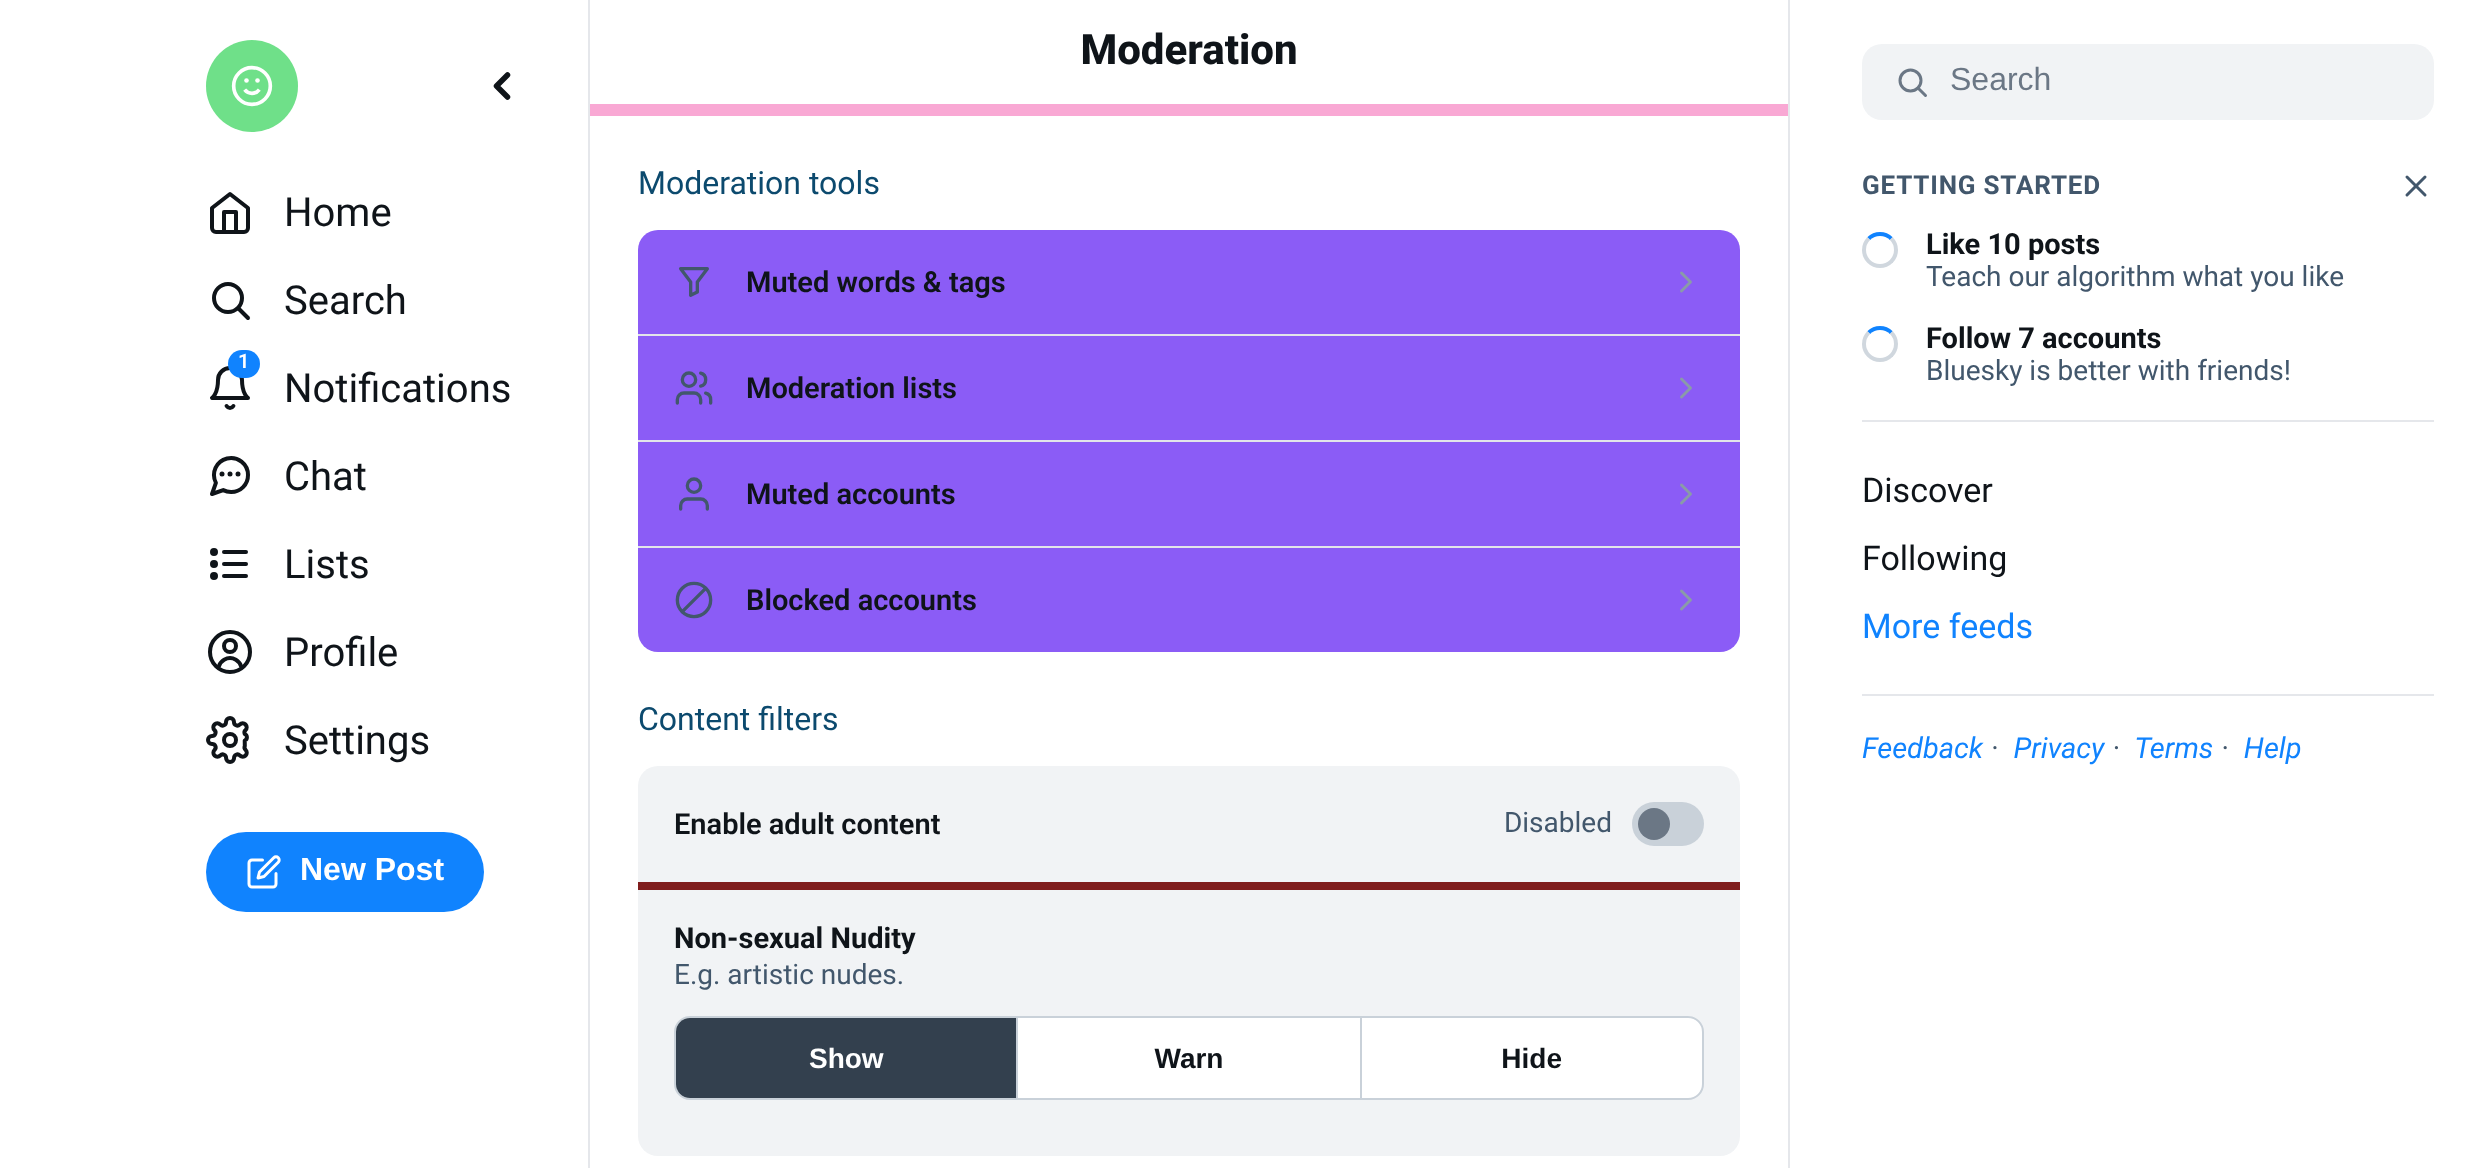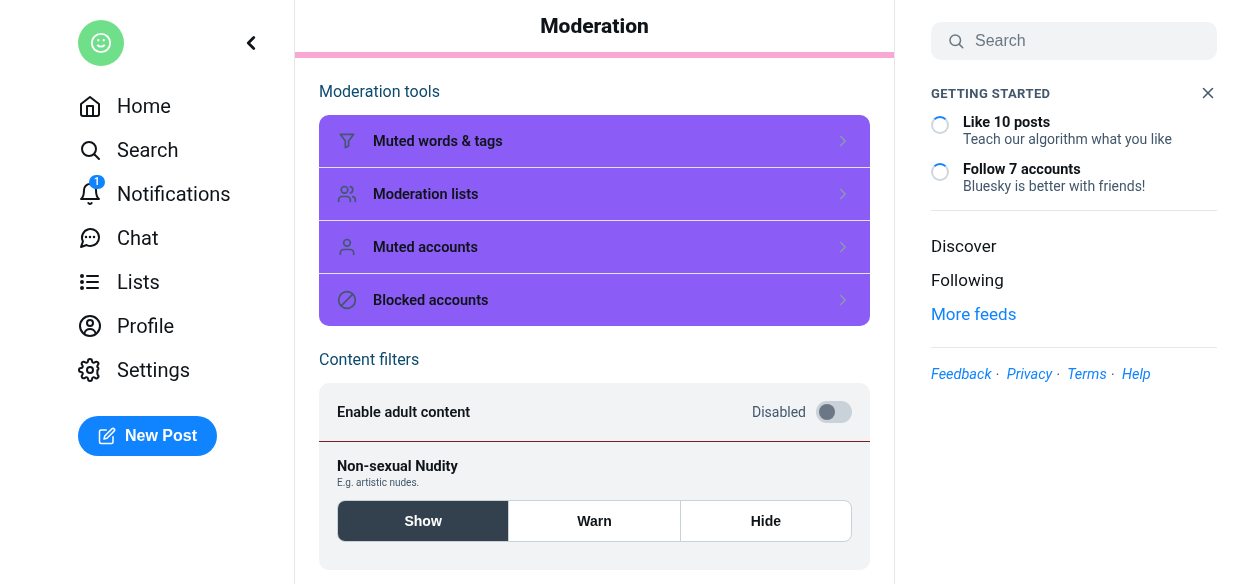--- a/index.html
+++ b/index.html
@@ -8,21 +8,21 @@
     background: #fff;
     color: #0f1419;
     width: 1245px;
     height: 584px;
     overflow: hidden;
   }
   .layout { display: flex; width: 100%; height: 100%; }
   
   .sidebar {
     width: 295px;
-    padding: 20px 20px 20px 78px;
+    padding: 20px 20px 20px 103px;
     border-right: 1px solid #e5e7eb;
     display: flex;
     flex-direction: column;
   }
   .avatar-row { display:flex; align-items:center; justify-content:space-between; margin-bottom:18px; padding-right:8px;}
   .avatar {
     width: 46px; height:46px; border-radius:50%;
     background:#6fe089;
     display:flex; align-items:center; justify-content:center;
     color:#fff;
@@ -90,25 +90,25 @@
   .toggle {
     width:36px; height:22px; background:#c9d1d9; border-radius:12px;
     position:relative; cursor:pointer;
   }
   .toggle::after {
     content:""; position:absolute; left:3px; top:3px;
     width:16px; height:16px; background:#6b7785; border-radius:50%;
   }
   .filter-sub {
     padding:0 18px 28px;
-    border-top:1px solid #7f1d1d;
+    border-top:4px solid #7f1d1d;
     padding-top:16px;
   }
   .filter-sub .t1 { font-size:14.5px; font-weight:700;}
-  .filter-sub .t2 { font-size:10px; color:#42576c; margin-top:2px; margin-bottom:12px;}
+  .filter-sub .t2 { font-size:14px; color:#42576c; margin-top:2px; margin-bottom:12px;}
   .seg {
     display:flex; border:1px solid #c9d1d9; border-radius:8px; overflow:hidden;
     background:#fff;
   }
   .seg button {
     flex:1; border:none; background:transparent; padding:12px 0;
     font-size:14px; font-weight:700; color:#0f1419; cursor:pointer;
     border-right:1px solid #c9d1d9;
   }
   .seg button:last-child{border-right:none;}

